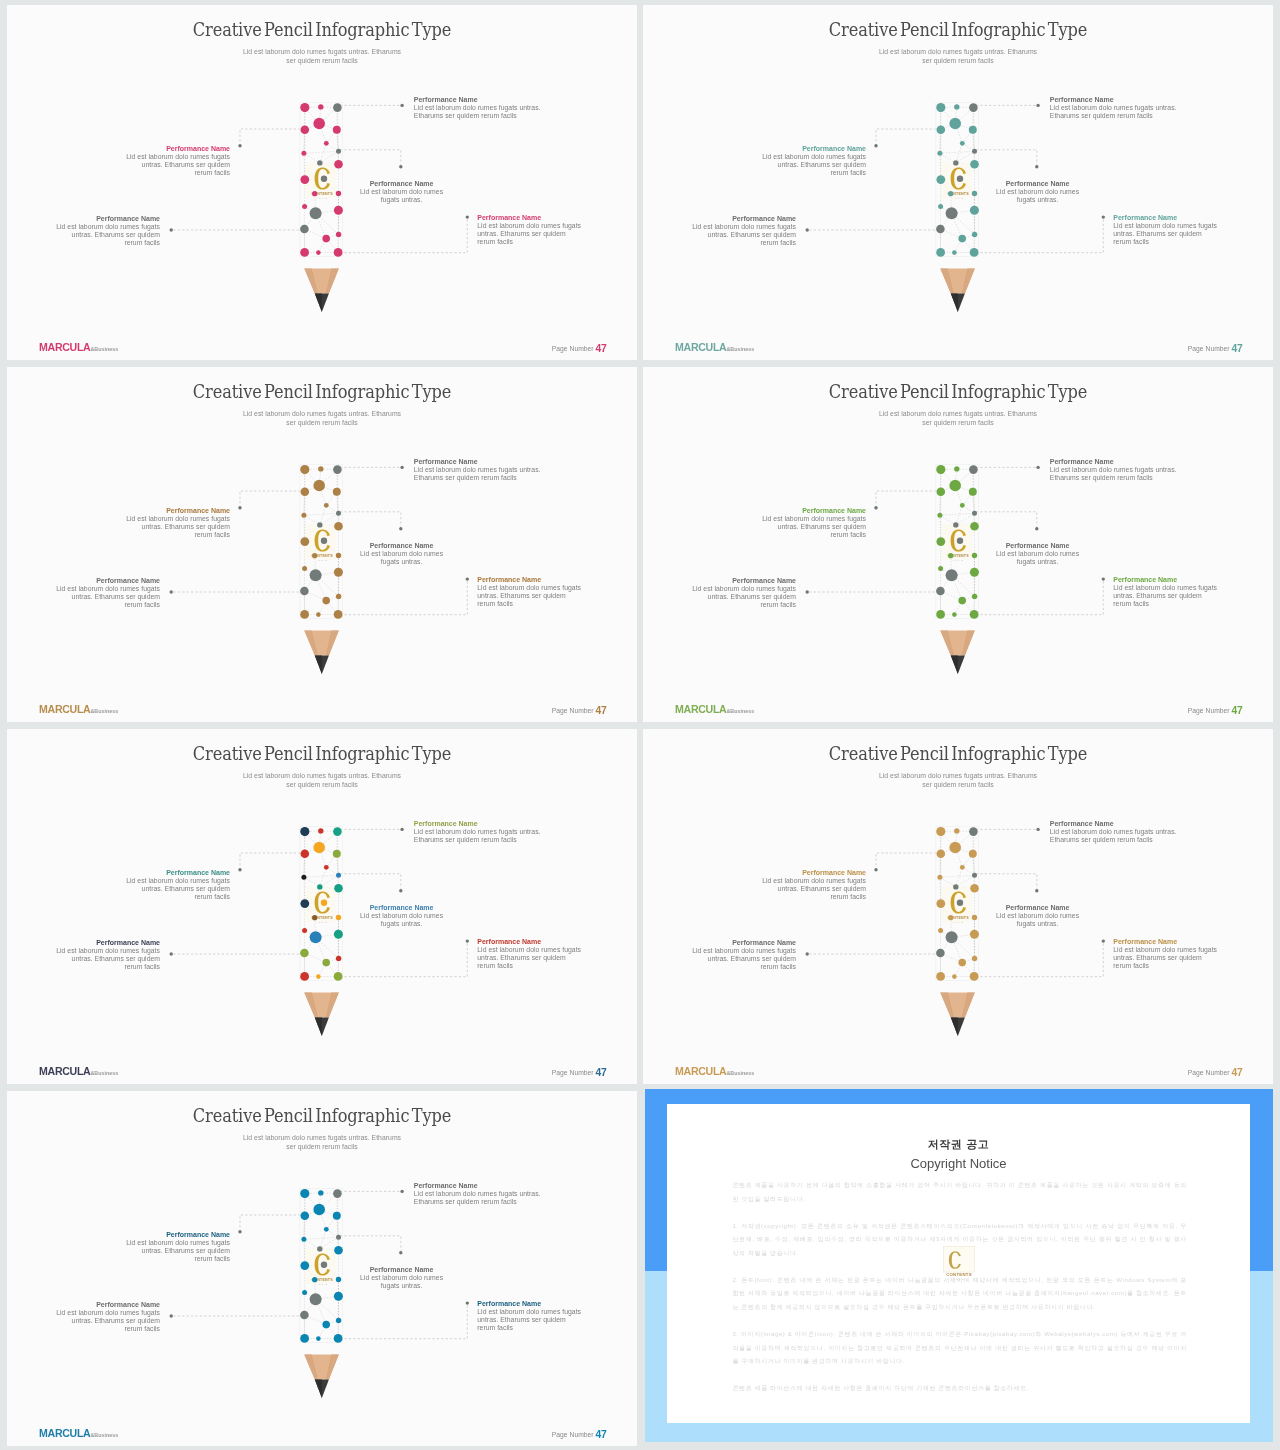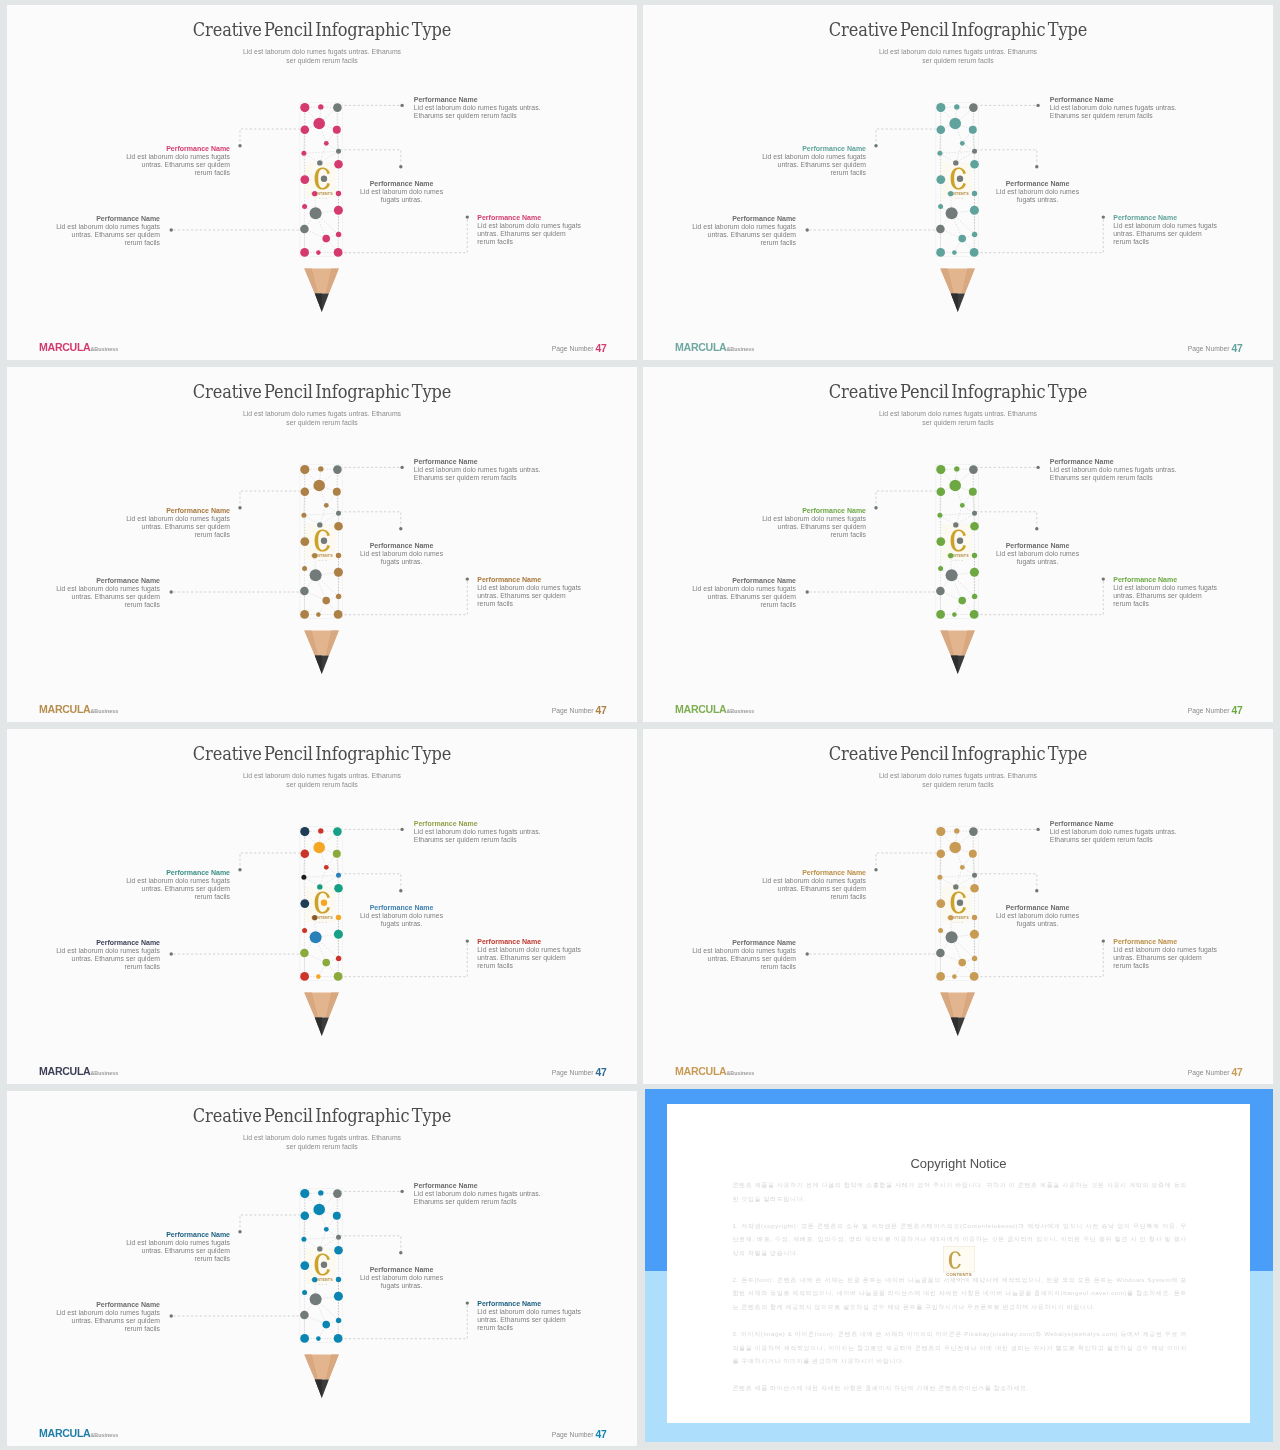--- a/index.html
+++ b/index.html
@@ -999,20 +999,21 @@
       <div class="lbl r" style="left: 470.3px; top: 209.3px; width: 106px;">
         <div class="t" style="color: rgb(27, 95, 128);">Performance Name</div>
         <div class="b">Lid est laborum dolo rumes fugats untras. Etharums ser quidem rerum facils</div>
       </div>
       <div class="footer-logo"><span style="color: rgb(31, 126, 168);">MARCULA</span><span class="bz">&amp;Business</span></div>
       <div class="footer-pg"><span>Page Number</span> <b style="color:#0b85b2">47</b></div>
     </div>
     <div class="card c7">
       <div class="cp-band"></div>
       <div class="cp-paper"></div>
+      <div class="cp-h1">저작권 공고</div>
       <div class="cp-h2">Copyright Notice</div>
       <div class="cp-body">
         <p>콘텐츠 제품을 사용하기 전에 다음의 협약에 소홀함을 사례가 없어 주시기 바랍니다. 귀하가 이 콘텐츠 제품을 사용하는 것은 사용시 계약의 보증에 동의한 것임을 알려드립니다.</p>
         <p>1. 저작권(copyright): 모든 콘텐츠의 소유 및 저작권은 콘텐츠스테이스의것(Contentstokeout)과 제작사에게 있으니 사전 승낙 없이 무단복제 이용, 무단전재, 배포, 수정, 재배포, 임의수정, 영리 목적으로 이용하거나 제3자에게 이용하는 것은 금지되어 있으니, 이러한 무단 행위 발견 시 민·형사 및 행사상의 처벌을 받습니다.</p>
         <p>2. 폰트(font): 콘텐츠 내에 쓴 서체는 한글 폰트는 네이버 나눔글꼴의 서체이며 해당사에 제작되었으니, 한글 외의 모든 폰트는 Windows System에 포함된 서체와 동일로 제작되었으니, 네이버 나눔글꼴 라이선스에 대한 자세한 사항은 네이버 나눔글꼴 홈페이지(hangeul.naver.com)를 참조하세요. 폰트는 콘텐츠의 함께 제공되지 않으므로 필요하실 경우 해당 폰트를 구입하시거나 무료폰트로 변경하여 사용하시기 바랍니다.</p>
         <p>3. 이미지(image) &amp; 아이콘(icon): 콘텐츠 내에 쓴 서체와 이미지의 아이콘은 Pixabay(pixabay.com)와 Webalys(webalys.com) 등에서 제공된 무료 저작물을 이용하여 제작되었으니, 이미지는 참고로만 제공되며 콘텐츠의 무단전재나 이에 대한 권리는 귀사가 별도로 확인하고 필요하실 경우 해당 이미지를 구매하시거나 이미지를 변경하여 사용하시기 바랍니다.</p>
         <p>콘텐츠 제품 라이선스에 대한 자세한 사항은 홈페이지 하단에 기재된 콘텐츠라이선스를 참조하세요.</p>
       </div>
       <div class="cp-badge"><svg viewBox="0 0 32 34" width="32" height="34">
           <rect x="0.3" y="0.3" width="31.4" height="25.8" fill="#fdfbf2" stroke="#ece7d8" stroke-width="0.6"></rect>

